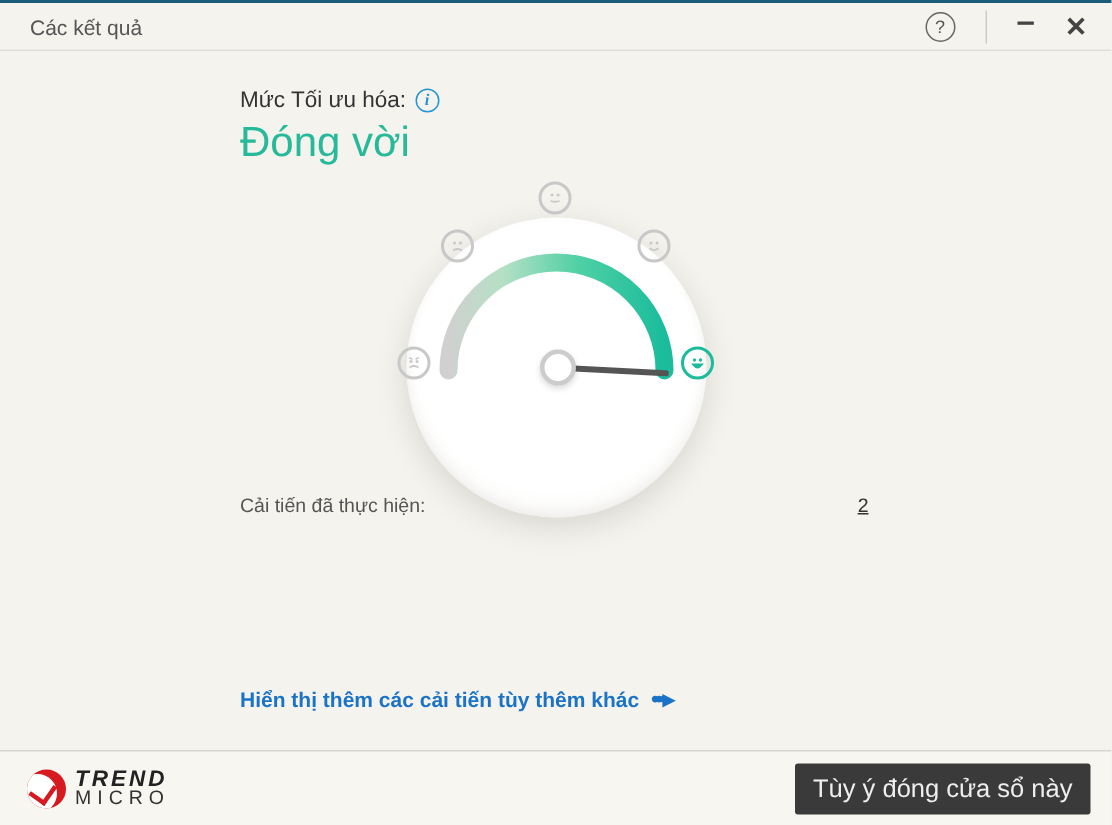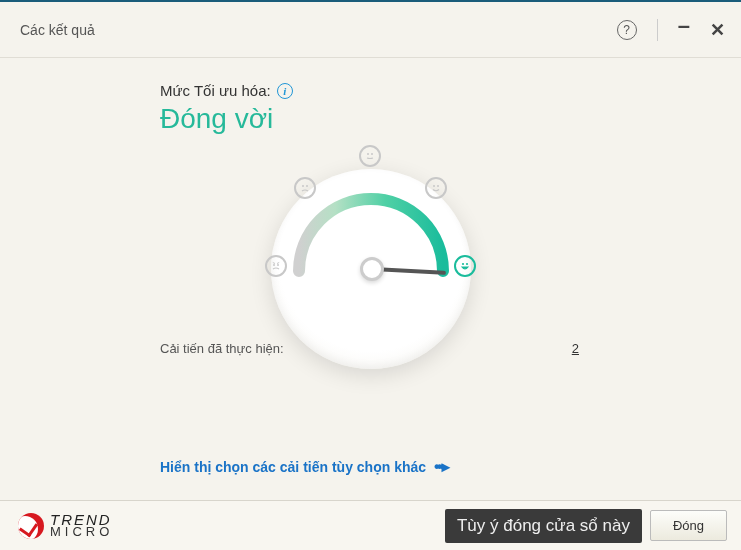--- a/index.html
+++ b/index.html
@@ -8,21 +8,21 @@
     height: 550px;
     background: #f5f3ed;
     font-family: "Segoe UI", Arial, sans-serif;
     position: relative;
     overflow: hidden;
     border-top: 2px solid #1a5c7a;
   }
   .titlebar {
     display: flex;
     align-items: center;
-    height: 56px;
+    height: 32px;
     padding: 0 16px 0 20px;
     border-bottom: 1px solid #e0ddd5;
   }
   .titlebar-title {
     font-size: 14px;
     color: #555;
     flex: 1;
   }
   .titlebar-controls {
     display: flex;
@@ -139,21 +139,21 @@
   .face-happy-active { border-color: #1abc9c; }
   .f-top   { left: 118px; top: -4px; }
   .f-tl    { left: 53px;  top: 28px; }
   .f-tr    { left: 184px; top: 28px; }
   .f-bl    { left: 24px;  top: 106px; }
   .f-br    { left: 213px; top: 106px; }
 
   .improve-row {
     display: flex;
     align-items: center;
-    margin-top: 12px;
+    margin-top: 24px;
     font-size: 13px;
     color: #555;
   }
   .improve-label { flex: 1; }
   .improve-value {
     color: #333;
     text-decoration: underline;
     cursor: pointer;
     padding-right: 2px;
   }
@@ -210,21 +210,21 @@
      position: absolute;
      left: 4px; top: 7px;
      width: 10px; height: 12px;
      border-right: 3px solid #d71920;
      border-bottom: 3px solid #d71920;
      transform: rotate(35deg);
   }
   .logo-text {
     line-height: 0.85;
   }
-  .logo-trend { font-size: 15px; font-weight: 400; letter-spacing: 2px; color:#222; font-style: italic;}
+  .logo-trend { font-size: 15px; font-weight: 700; letter-spacing: 2px; color:#222; font-style: italic;}
   .logo-micro { font-size: 13px; letter-spacing: 4px; color:#333; }
 
   .footer-right {
     margin-left: auto;
     display: flex;
     align-items: center;
     gap: 8px;
   }
   .tooltip {
     background: #3a3a3a;
@@ -318,29 +318,28 @@
     </div>
   </div>
 
   <div class="improve-row">
     <span class="improve-label">Cải tiến đã thực hiện:</span>
     <span class="improve-value">2</span>
   </div>
 </div>
 
 <div class="more-link">
-  <span>Hiển thị chọn các cải tiến tùy chọn khác</span>
+  <span>Hiển thị thêm các cải tiến tùy thêm khác</span>
   <span class="arrow-icon">•••▸</span>
 </div>
 
 <div class="footer">
   <div class="logo">
     <div class="logo-mark"></div>
     <div class="logo-text">
       <div class="logo-trend">TREND</div>
       <div class="logo-micro">MICRO</div>
     </div>
   </div>
   <div class="footer-right">
     <div class="tooltip">Tùy ý đóng cửa sổ này</div>
-    <button class="close-btn">Đóng</button>
   </div>
 </div>
 
 </body></html>

